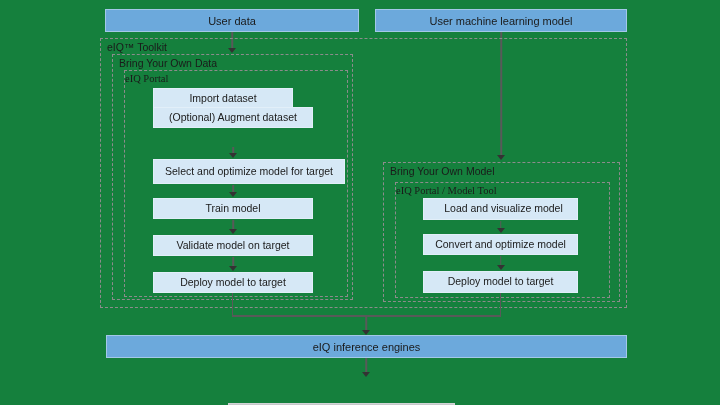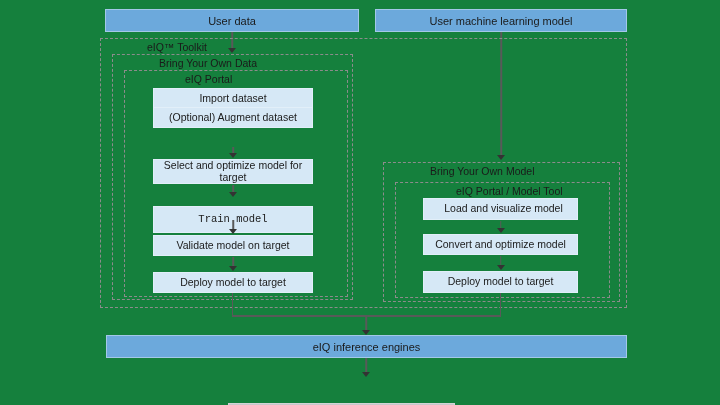--- a/index.html
+++ b/index.html
@@ -13,23 +13,23 @@
     position:absolute; display:flex; align-items:center; justify-content:center;
     text-align:center; box-sizing:border-box; white-space:pre-line;
   }
   .blue  { background:var(--accent-blue, #6CA9DC); border:1px solid #a3c8e8; font-size:11px; }
   .step  { background:var(--step-blue, #D6E8F6); border:1px solid #e2eff9; font-size:10.5px; line-height:11.5px; padding:0 6px; }
   .gray  { background:var(--prediction-gray, #C6C8CA); border:1px solid #d2d4d6; font-size:11px; }
   .dashed {
     position:absolute; border:1px dashed var(--dash-gray, #8C8C8C); box-sizing:border-box;
   }
   .seclabel {
-    position:absolute; left:6px; top:2px; font-size:10.5px; white-space:nowrap;margin-left:40px;
+    position:absolute; left:6px; top:2px; font-size:10.5px; white-space:nowrap;
   }
-  .seclabel.indent { left:20px; }
+  .seclabel.indent { left:0;font-family:Liberation Serif, serif; }
   .line { position:absolute; background:var(--line-gray, #595959); }
   .varrow { position:absolute; width:9px; }
   .varrow::before {
     content:""; position:absolute; left:50%; transform:translateX(-50%);
     top:0; bottom:4px; width:1.5px; background:var(--line-gray, #595959);
   }
   .varrow::after {
     content:""; position:absolute; left:50%; transform:translateX(-50%); bottom:0;
     width:0; height:0;
     border-left:4px solid transparent; border-right:4px solid transparent;
@@ -53,30 +53,30 @@
   </div>
 
   <div class="dashed" style="left:112px; top:54px; width:241px; height:246px;">
     <span class="seclabel">Bring Your Own Data</span>
   </div>
 
   <div class="dashed" style="left:124px; top:70px; width:224px; height:227px;">
     <span class="seclabel indent">eIQ Portal</span>
   </div>
 
-  <div class="box step" style="left:153px; top:88px; width:160px; height:22px;">Import dataset</div>
+  <div class="box step" style="left:153px; top:88px; width:140px; height:22px;">Import dataset</div>
   <div class="varrow" style="left:228.5px; top:111px; height:13px;"></div>
 
   <div class="box step" style="left:153px; top:107px; width:160px; height:21px;">(Optional) Augment dataset</div>
   <div class="varrow" style="left:228.5px; top:147px; height:11px;"></div>
 
-  <div class="box step" style="left:153px; top:159px; width:160px; height:25px;">Select and optimize model for target</div>
+  <div class="box step" style="left:153px; top:159px; width:192px; height:25px;">Select and optimize model for target</div>
   <div class="varrow" style="left:228.5px; top:185px; height:12px;"></div>
 
-  <div class="box step" style="left:153px; top:206px; width:160px; height:27px;font-family:Liberation Mono, monospace;">Train model</div>
+  <div class="box step" style="left:153px; top:198px; width:160px; height:21px;">Train model</div>
   <div class="varrow" style="left:228.5px; top:220px; height:14px;"></div>
 
   <div class="box step" style="left:153px; top:235px; width:160px; height:21px;">Validate model on target</div>
   <div class="varrow" style="left:228.5px; top:257px; height:14px;"></div>
 
   <div class="box step" style="left:153px; top:272px; width:160px; height:21px;">Deploy model to target</div>
 
   <div class="dashed" style="left:383px; top:162px; width:237px; height:140px;">
     <span class="seclabel">Bring Your Own Model</span>
   </div>

